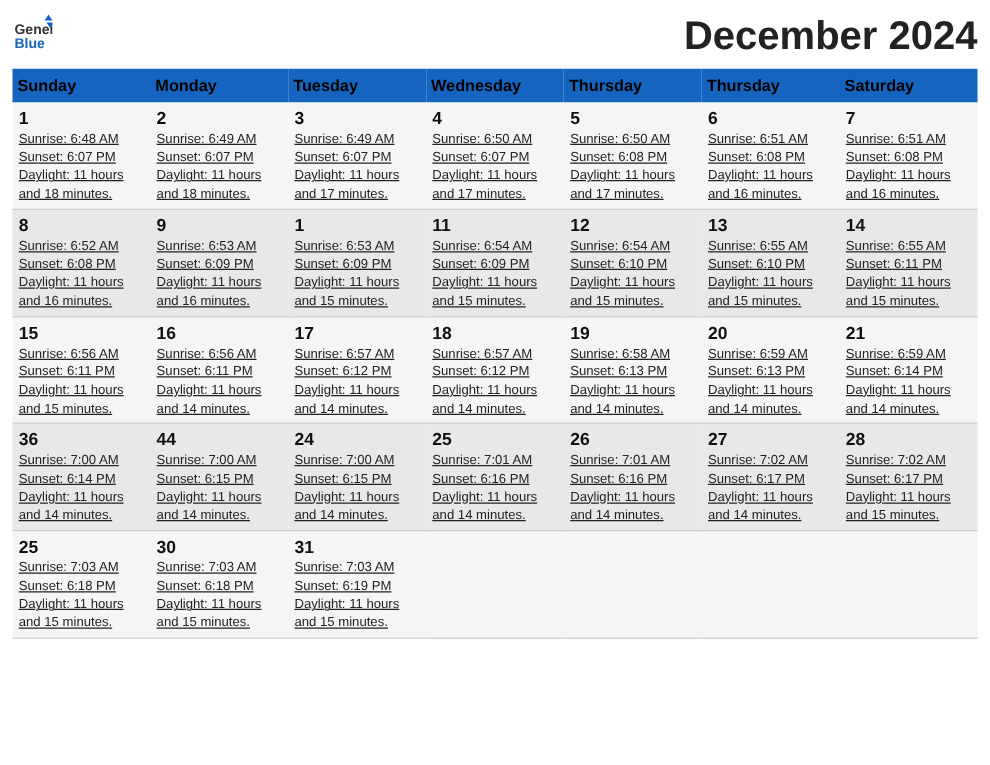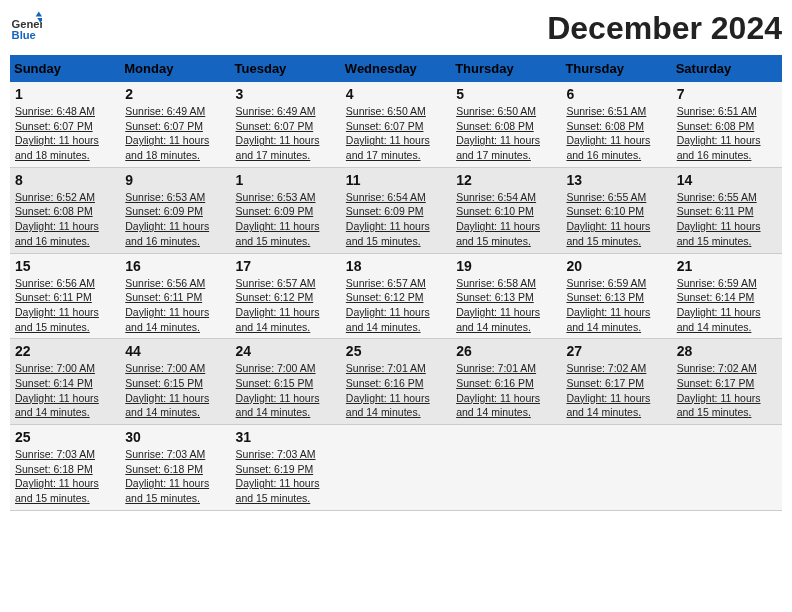--- a/index.html
+++ b/index.html
@@ -200,21 +200,21 @@
           <span class="day-num">20</span>
           <div class="day-detail">Sunrise: 6:59 AM<br>Sunset: 6:13 PM<br>Daylight: 11 hours and 14 minutes.</div>
         </td>
         <td>
           <span class="day-num">21</span>
           <div class="day-detail">Sunrise: 6:59 AM<br>Sunset: 6:14 PM<br>Daylight: 11 hours and 14 minutes.</div>
         </td>
       </tr>
       <tr>
         <td>
-          <span class="day-num">22</span>
+          <span class="day-num">36</span>
           <div class="day-detail">Sunrise: 7:00 AM<br>Sunset: 6:14 PM<br>Daylight: 11 hours and 14 minutes.</div>
         </td>
         <td>
           <span class="day-num">44</span>
           <div class="day-detail">Sunrise: 7:00 AM<br>Sunset: 6:15 PM<br>Daylight: 11 hours and 14 minutes.</div>
         </td>
         <td>
           <span class="day-num">24</span>
           <div class="day-detail">Sunrise: 7:00 AM<br>Sunset: 6:15 PM<br>Daylight: 11 hours and 14 minutes.</div>
         </td>

